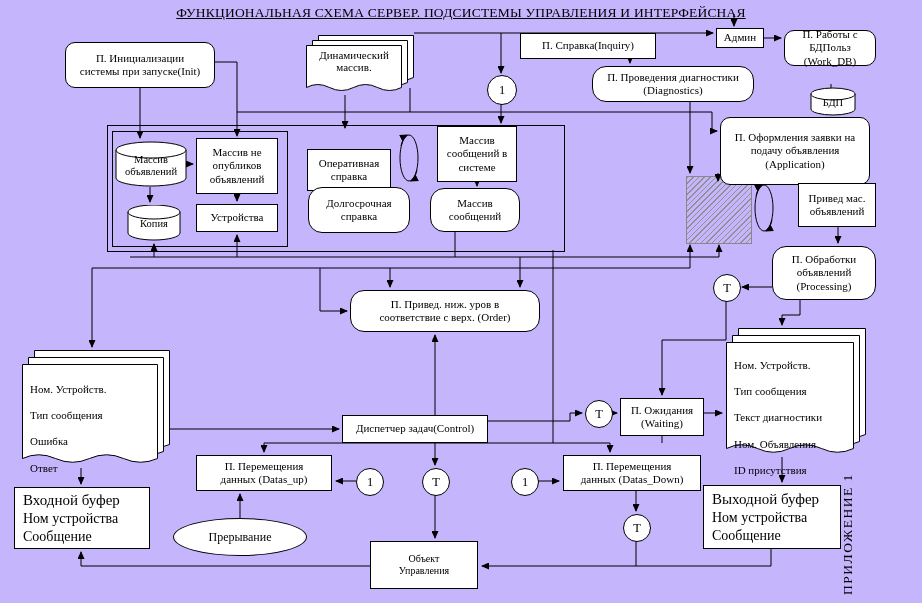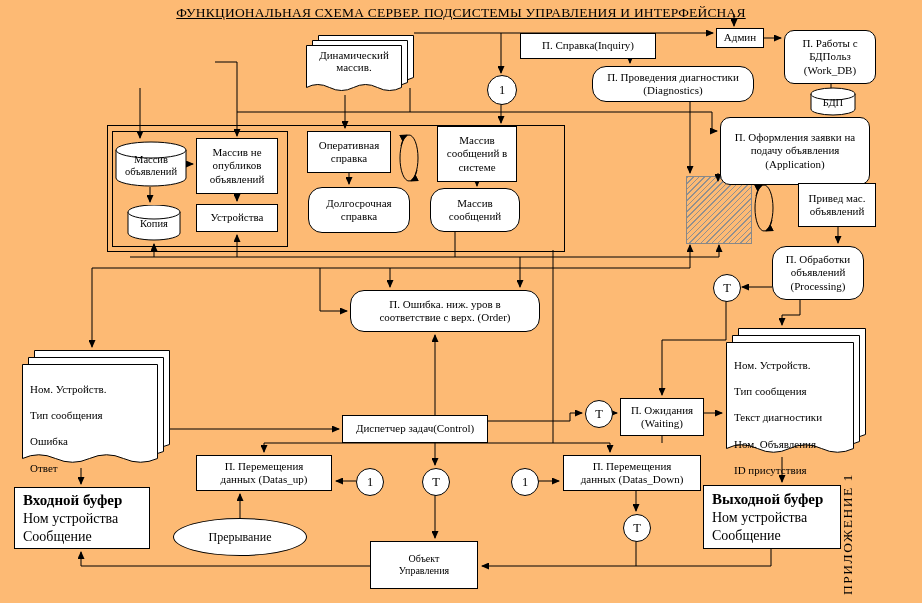--- a/index.html
+++ b/index.html
@@ -1,16 +1,16 @@
 <!DOCTYPE html>
 <html><head>
 <meta charset="utf-8">
 <style>
   html,body{margin:0;padding:0;background:#fff;}
-  .stage{position:relative;width:922px;height:603px;background:#fdba74;color:#000;
+  .stage{position:relative;width:922px;height:603px;background:#c4b5fd;color:#000;
          font-family:"Liberation Serif",serif;overflow:hidden;}
   .title{position:absolute;left:0;right:0;top:5px;text-align:center;font-size:13.5px;
          letter-spacing:.2px;text-decoration:underline;}
   .group{position:absolute;border:1px solid #000;background:transparent;}
   .lines{position:absolute;left:0;top:0;z-index:1;pointer-events:none;}
   .box{position:absolute;border:1px solid #000;background:#fff;display:flex;align-items:center;
        justify-content:center;text-align:center;font-size:11px;line-height:1.22;
        white-space:pre-line;box-sizing:border-box;padding:1px 2px;z-index:2;}
   .rounded{border-radius:10px;}
   .rounded-lg{border-radius:14px;}
@@ -24,21 +24,21 @@
   .stack svg{position:absolute;display:block;}
   .doc-text{position:absolute;font-size:11px;text-align:left;white-space:pre-line;z-index:3;}
   .doc-text div{line-height:14.2px;}
   .hatch{position:absolute;border:1px solid #888;z-index:1;
          background:repeating-linear-gradient(135deg,#909090 0,#909090 1px,transparent 1px,transparent 4px);}
   .u{}
   .ellipse{position:absolute;border:1px solid #000;border-radius:50%;background:#fff;display:flex;
            align-items:center;justify-content:center;font-size:12px;z-index:2;}
   .buffer{font-size:14px;line-height:1.28;white-space:pre-line;text-align:left;
           justify-content:flex-start;padding-left:8px;}
-  .buffer .b{font-weight:bold;font-size:15px;text-align:right;}
+  .buffer .b{font-weight:normal;font-size:15px;text-align:right;}
   .big{font-size:10px;}
   .appendix{position:absolute;writing-mode:vertical-rl;transform:rotate(180deg);font-size:13.5px;
             letter-spacing:1.5px;z-index:2;}
 </style>
 </head>
 <body>
 
 <div class="stage">
 
   <div class="title">ФУНКЦИОНАЛЬНАЯ СХЕМА СЕРВЕР. ПОДСИСТЕМЫ УПРАВЛЕНИЯ И ИНТЕРФЕЙСНАЯ</div>
@@ -112,20 +112,24 @@
       <line x1="81" y1="468" x2="81" y2="484" marker-end="url(#ah)"></line>
       <ellipse cx="409" cy="158" rx="9" ry="23"></ellipse>
       <path d="M401,146 A9,23 0 0 1 407,135" marker-end="url(#ah)"></path>
       <path d="M417,170 A9,23 0 0 1 411,181" marker-end="url(#ah)"></path>
       <ellipse cx="764" cy="208" rx="9" ry="23"></ellipse>
       <path d="M756,196 A9,23 0 0 1 762,185" marker-end="url(#ah)"></path>
       <path d="M772,220 A9,23 0 0 1 766,231" marker-end="url(#ah)"></path>
     </g>
   </svg>
 
+  <div class="box rounded" style="left:65px;top:42px;width:150px;height:46px">
+    <span>П. Инициализации
+системы при запуске(Init)</span>
+  </div>
 
   <div class="stack" style="left:306px;top:35px;width:110px;height:62px">
     <svg style="left:12px;top:0" width="97" height="51">
         <path d="M0.5,0.5 H95.5 V42.5 Q83.5,48.5 71.5,42.5 T47.5,42.5 T23.5,42.5 T0.5,42.5 Z" fill="#fff" stroke="#000"></path>
       </svg>
     <svg style="left:6px;top:5px" width="97" height="51">
         <path d="M0.5,0.5 H95.5 V42.5 Q83.5,48.5 71.5,42.5 T47.5,42.5 T23.5,42.5 T0.5,42.5 Z" fill="#fff" stroke="#000"></path>
       </svg>
     <svg style="left:0;top:10px" width="97" height="51">
         <path d="M0.5,0.5 H95.5 V42.5 Q83.5,48.5 71.5,42.5 T47.5,42.5 T23.5,42.5 T0.5,42.5 Z" fill="#fff" stroke="#000"></path>
@@ -135,21 +139,21 @@
   </div>
 
   <div class="box" style="left:520px;top:33px;width:136px;height:26px">
     <span>П. Справка(Inquiry)</span>
   </div>
 
   <div class="box" style="left:716px;top:28px;width:48px;height:20px">
     <span class="u">Админ</span>
   </div>
 
-  <div class="box rounded" style="left:784px;top:30px;width:92px;height:54px">
+  <div class="box rounded" style="left:784px;top:30px;width:92px;height:36px">
     <span>П. Работы с
 БДПольз
 (Work_DB)</span>
   </div>
 
   <div class="cyl" style="left:810px;top:87px;width:46px;height:29px">
     <svg width="46" height="29">
         <path d="M1,7 v15 a22,6 0 0 0 44,0 v-15" fill="#fff" stroke="#000"></path>
         <ellipse cx="23" cy="7" rx="22" ry="6" fill="#fff" stroke="#000"></ellipse>
       </svg>
@@ -171,21 +175,21 @@
         <ellipse cx="36" cy="9" rx="35" ry="8" fill="#fff" stroke="#000"></ellipse>
       </svg>
     <div class="lbl" style="top:13px">Массив
 объявлений</div>
   </div>
 
   <div class="box" style="left:196px;top:138px;width:82px;height:56px">
     <span><span>Массив не</span><br><span class="u">опубликов</span><br><span>объявлений</span></span>
   </div>
 
-  <div class="box" style="left:307px;top:131px;width:84px;height:42px">
+  <div class="box" style="left:307px;top:149px;width:84px;height:42px">
     <span>Оперативная
 справка</span>
   </div>
 
   <div class="box" style="left:437px;top:126px;width:80px;height:56px">
     <span>Массив
 сообщений в
 системе</span>
   </div>
 
@@ -215,32 +219,32 @@
     <span>П. Оформления заявки на
 подачу объявления
 (Application)</span>
   </div>
 
 
   <div class="box" style="left:798px;top:183px;width:78px;height:44px">
     <span><span>Привед </span><span class="u">мас.</span><br><span>объявлений</span></span>
   </div>
 
-  <div class="box rounded-lg" style="left:772px;top:246px;width:92px;height:54px">
+  <div class="box rounded-lg" style="left:772px;top:246px;width:104px;height:54px">
     <span>П. Обработки
 объявлений
 (Processing)</span>
   </div>
 
   <div class="circle" style="left:713px;top:274px;width:26px;height:26px">
     <span>Т</span>
   </div>
 
   <div class="box rounded-lg" style="left:350px;top:290px;width:190px;height:42px">
-    <span><span>П. Ошибка. </span><span class="u">ниж. уров</span><span> в</span><br><span>соответствие с верх. (Order)</span></span>
+    <span><span>П. Привед. </span><span class="u">ниж. уров</span><span> в</span><br><span>соответствие с верх. (Order)</span></span>
   </div>
 
   <div class="stack" style="left:22px;top:350px;width:150px;height:120px">
     <svg style="left:12px;top:0" width="137" height="105">
         <path d="M0.5,0.5 H135.5 V94.5 Q118.5,102 101.5,94.5 T67.5,94.5 T33.5,94.5 T0.5,94.5 Z" fill="#fff" stroke="#000"></path>
       </svg>
     <svg style="left:6px;top:7px" width="137" height="105">
         <path d="M0.5,0.5 H135.5 V94.5 Q118.5,102 101.5,94.5 T67.5,94.5 T33.5,94.5 T0.5,94.5 Z" fill="#fff" stroke="#000"></path>
       </svg>
     <svg style="left:0;top:14px" width="137" height="105">

